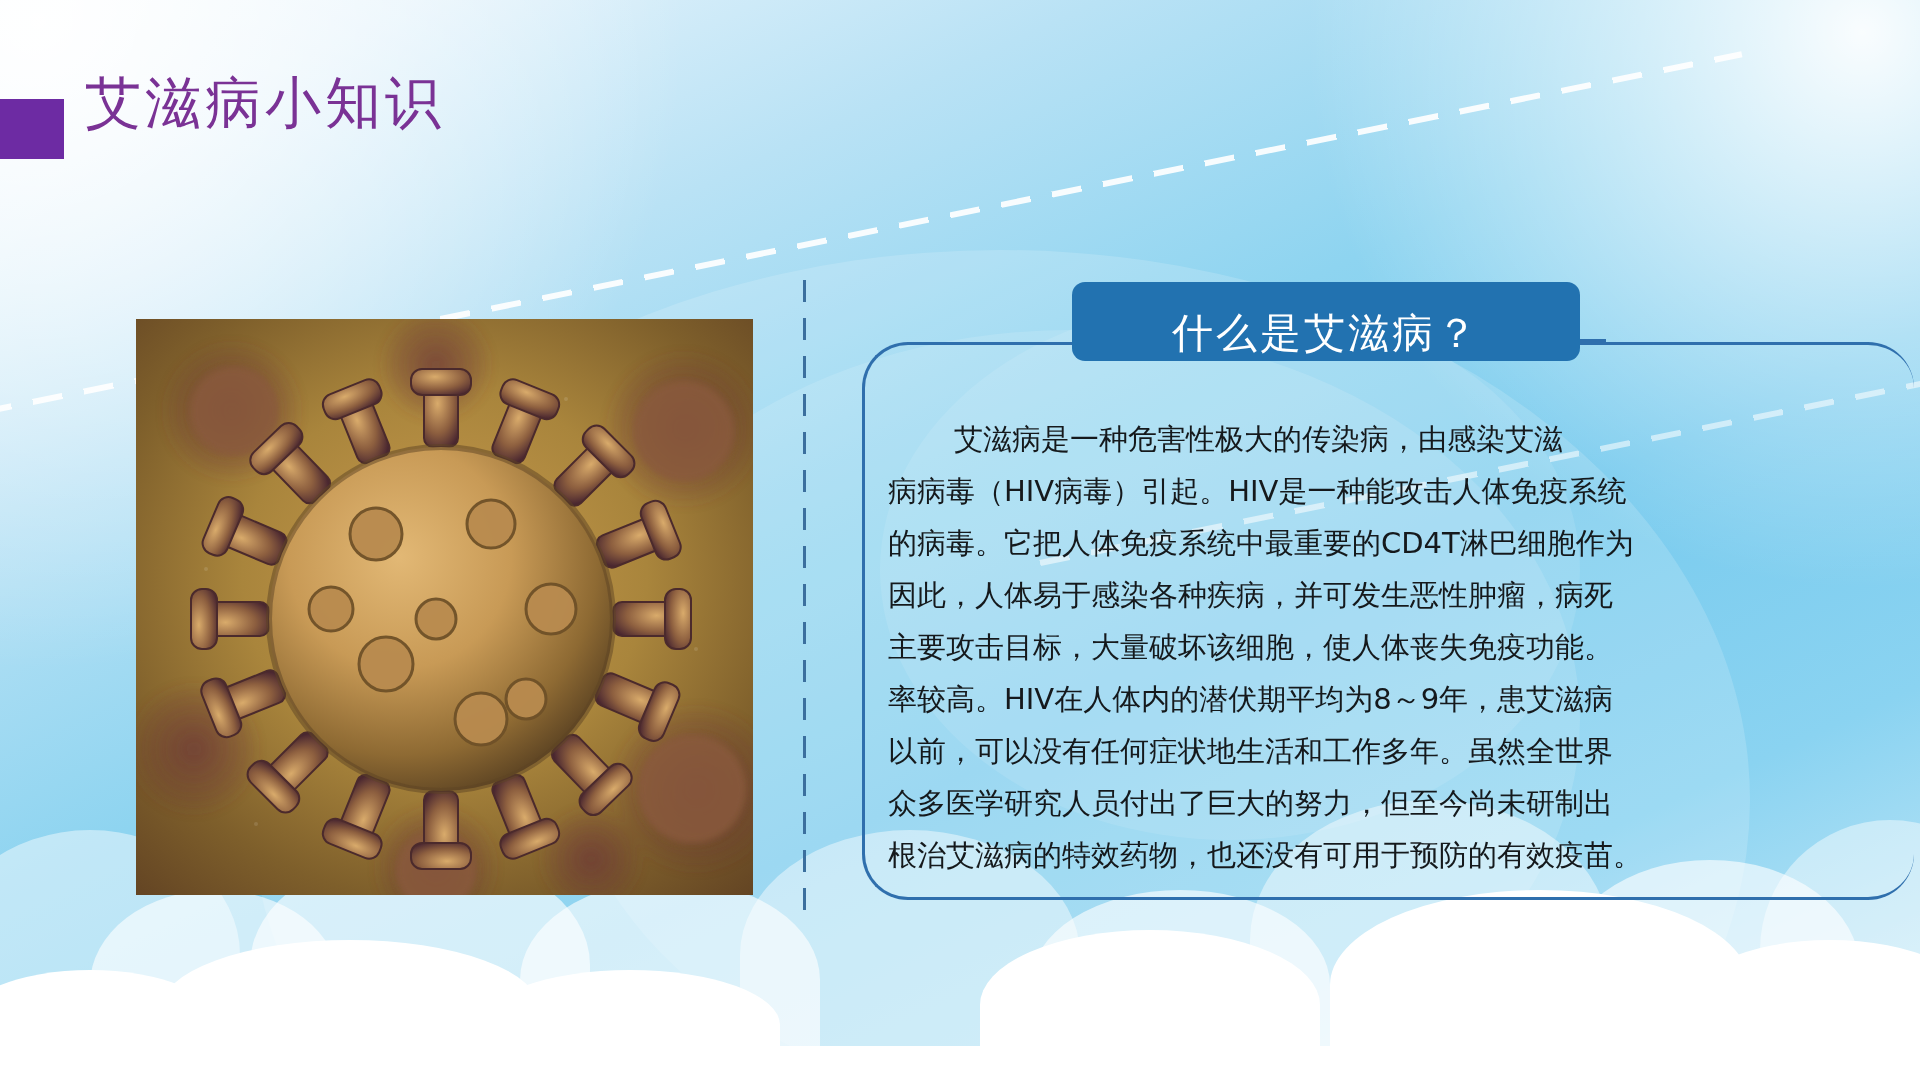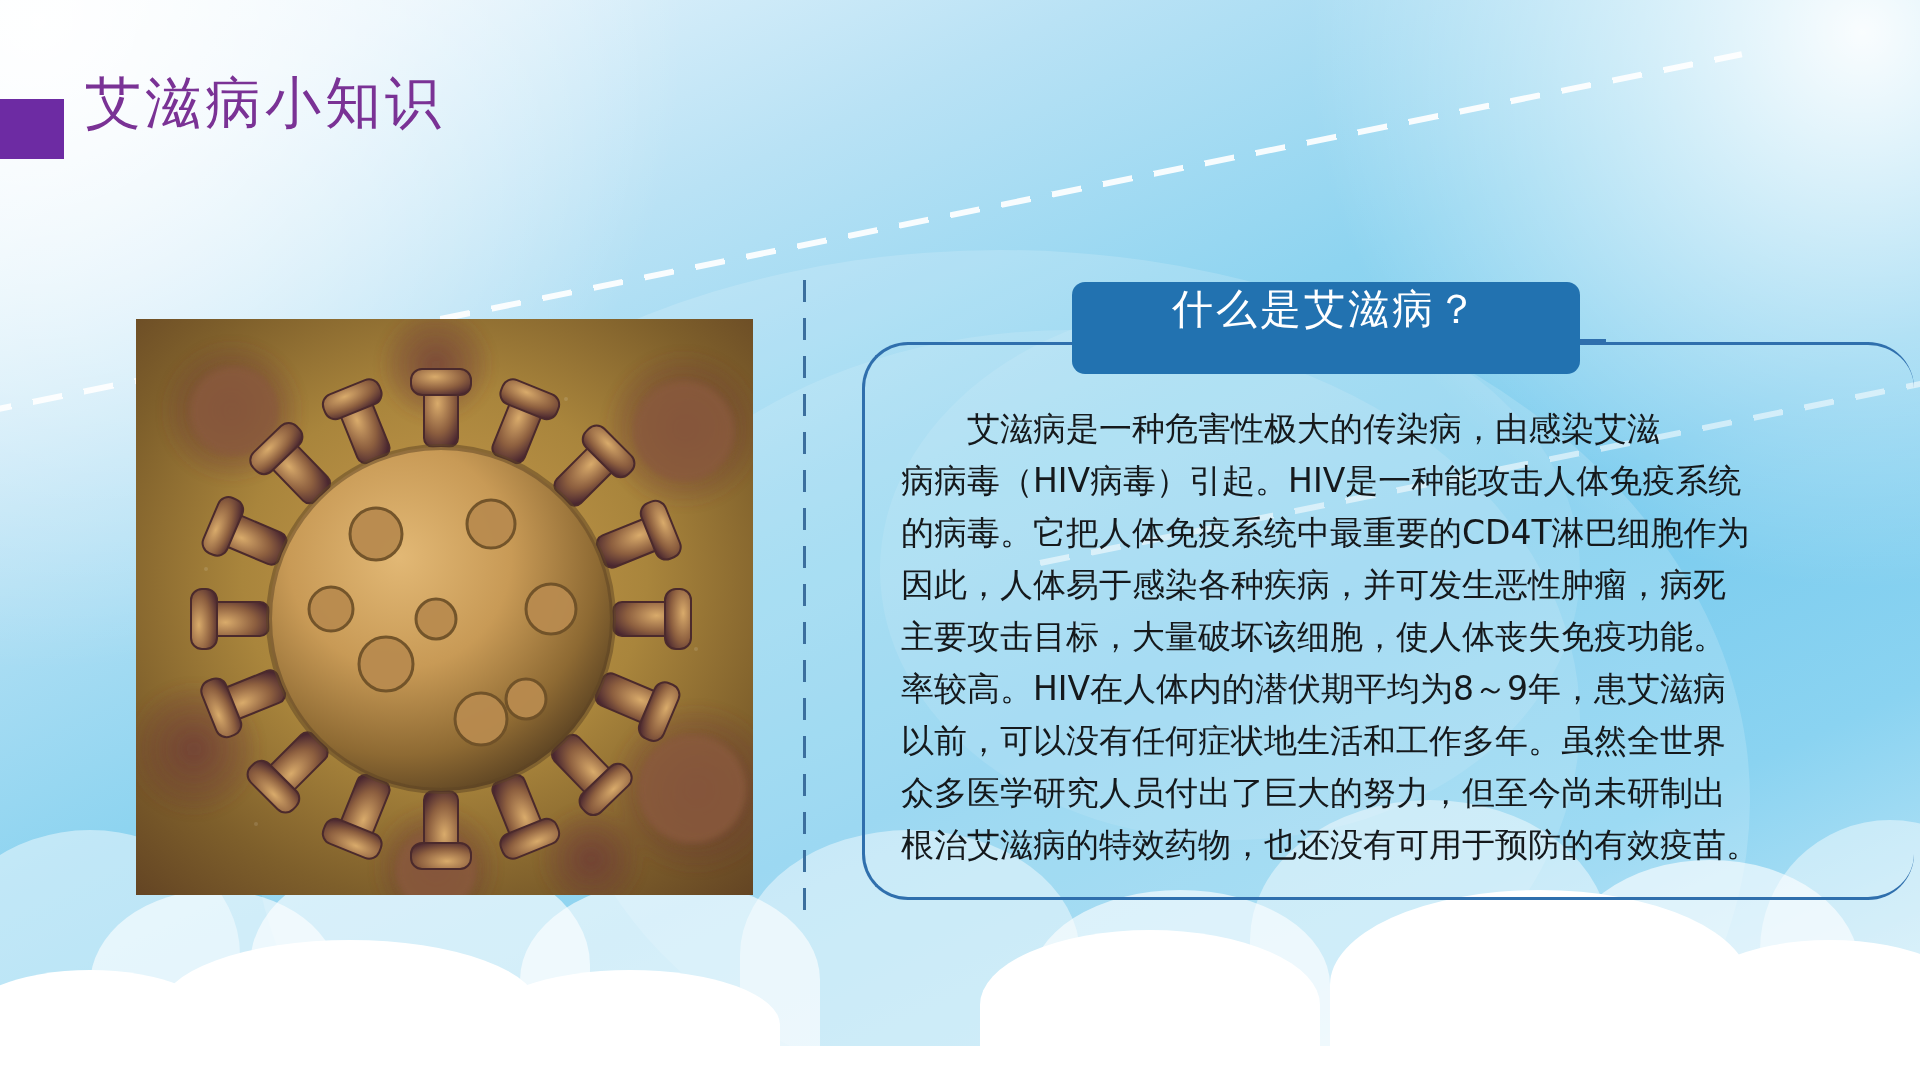--- a/index.html
+++ b/index.html
@@ -53,30 +53,30 @@
   .vdash{position:absolute;left:803px;top:280px;width:3px;height:630px;
     background-image:repeating-linear-gradient(180deg,#3b6f9e 0px,#3b6f9e 22px,rgba(0,0,0,0) 22px,rgba(0,0,0,0) 38px);}
 
   
   .frame{position:absolute;left:862px;top:342px;width:1052px;height:558px;
     border:3px solid #2f6fad;border-radius:46px;border-right:none;
     box-sizing:border-box;}
   .frame-stub{position:absolute;left:1576px;top:339px;width:30px;height:3px;background:#2f6fad;}
 
   
-  .badge{position:absolute;left:1072px;top:282px;width:508px;height:92px;
+  .badge{position:absolute;left:1072px;top:282px;width:508px;height:79px;
     background:#2272b0;border-radius:13px;
-    display:flex;align-items:flex-start;justify-content:center;}
+    display:flex;align-items:flex-end;justify-content:center;}
   .badge-text{color:#ffffff;font-size:41px;letter-spacing:3px;white-space:nowrap;
     font-family:"DejaVu Sans","Liberation Sans",sans-serif;}
 
   
-  .body-text{position:absolute;left:888px;top:403px;width:1010px;
+  .body-text{position:absolute;left:888px;top:413px;width:1010px;
     font-family:"DejaVu Sans","Liberation Sans",sans-serif;
-    font-size:33px;line-height:52px;color:#15191c;letter-spacing:0px;margin-left:13px;}
+    font-size:29px;line-height:52px;color:#15191c;letter-spacing:0px;}
   .body-text p{margin:0;white-space:nowrap;}
   .body-text p.first{padding-left:66px;}
 </style>
 </head>
 <body>
 
 <div class="slide">
 
   <div class="arc arc1"></div>
   <div class="arc arc2"></div>

